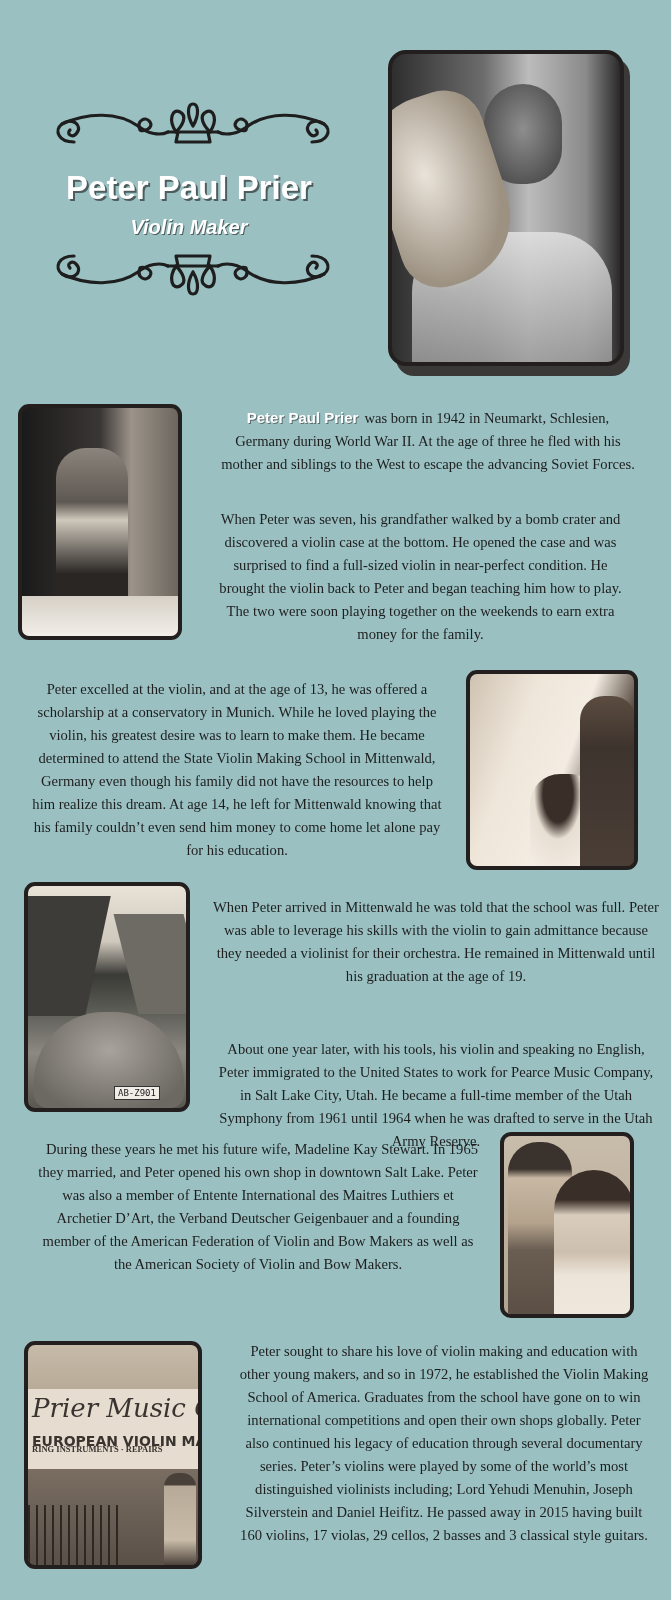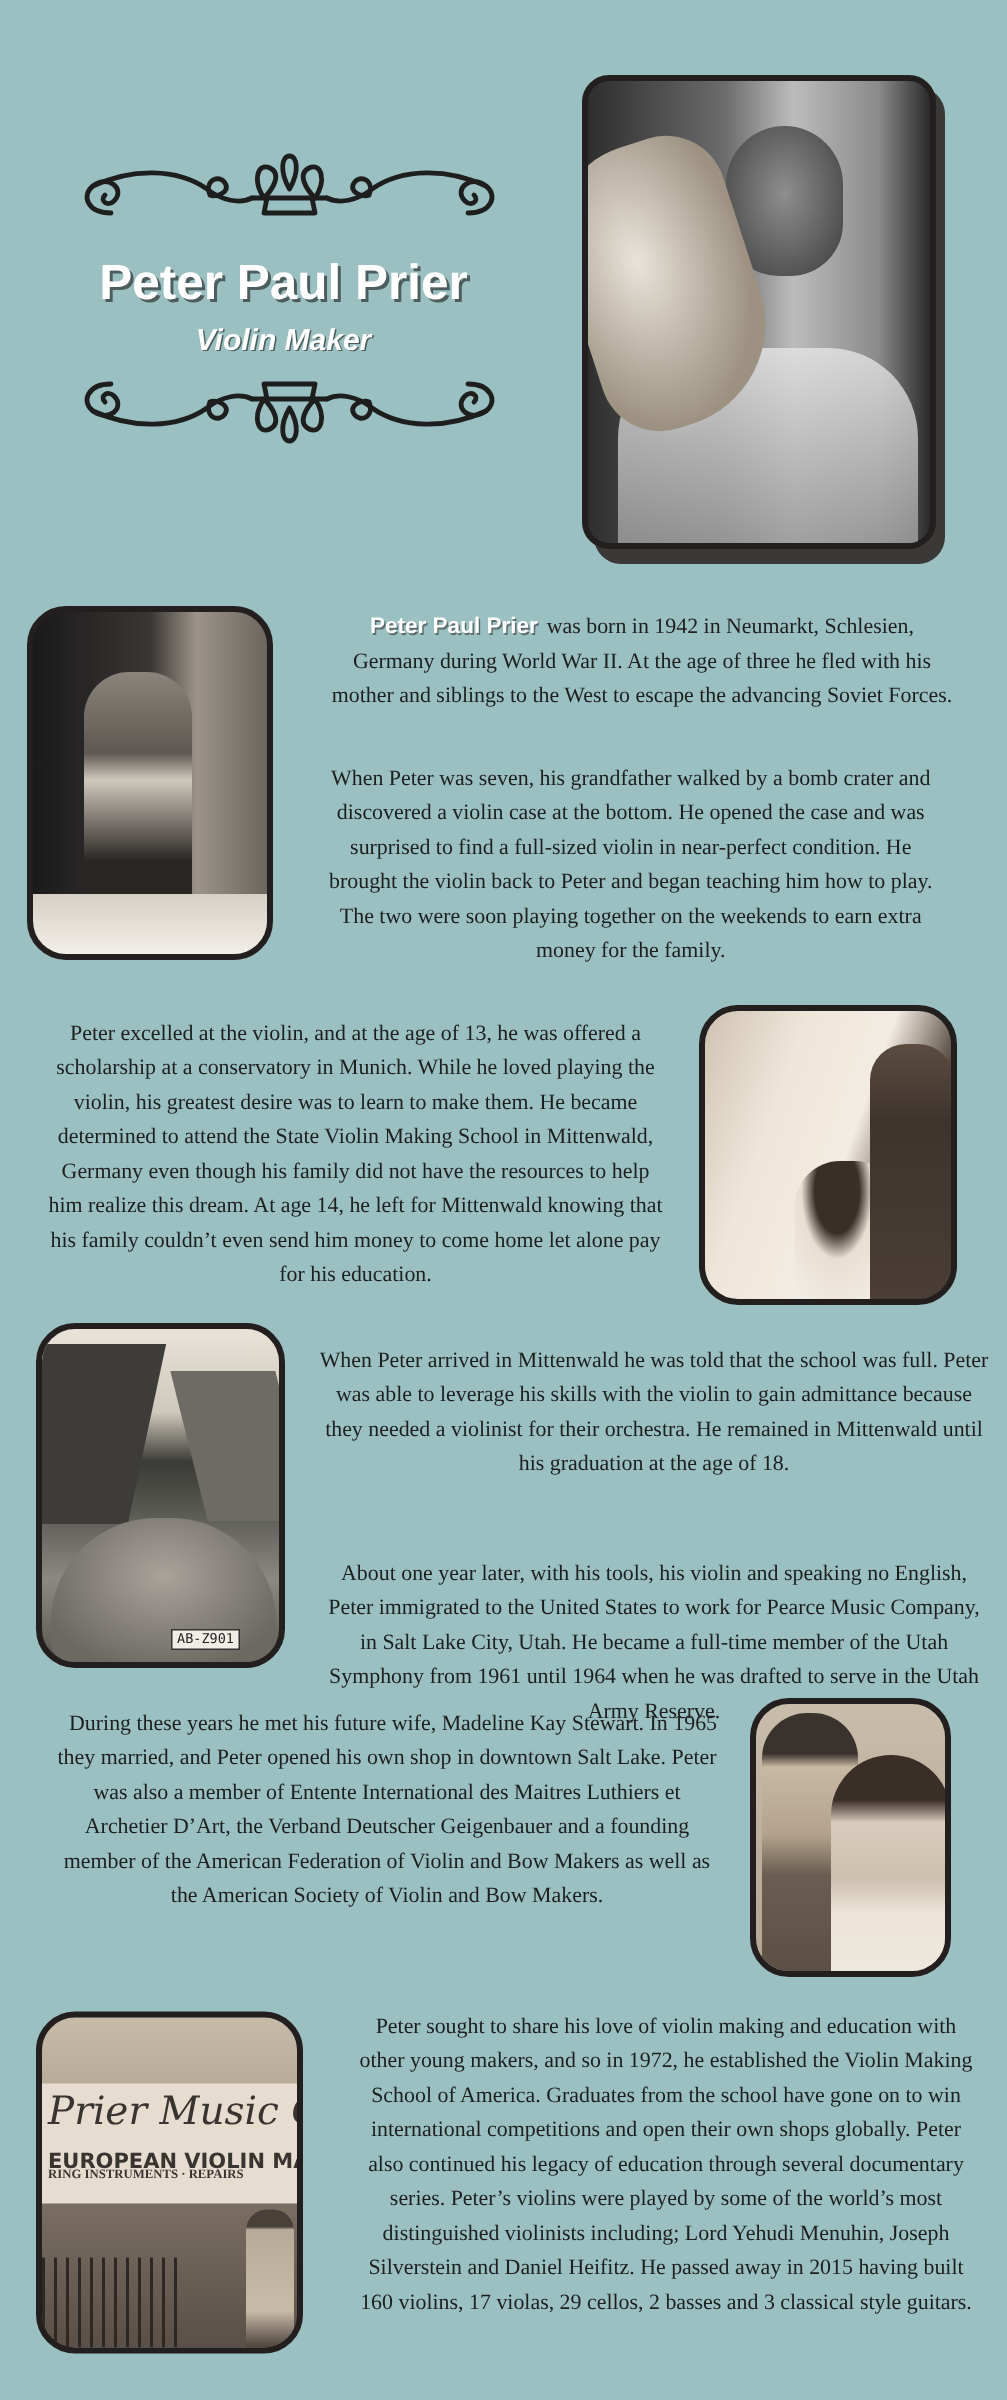--- a/index.html
+++ b/index.html
@@ -6,21 +6,21 @@
   body {
     width: 671px; height: 1600px; position: relative; overflow: hidden;
     background: #9ac0c2;
     font-family: "Liberation Serif", "DejaVu Serif", serif;
     color: #1e1e1e;
   }
   .abs { position: absolute; }
   .photo {
     position: absolute;
     border: 4px solid #231f1e;
-    border-radius: 26px;
+    border-radius: 11px;
     overflow: hidden;
     box-sizing: border-box;
   }
   .txt {
     position: absolute;
     font-size: 14.6px;
     line-height: 23px;
     margin: 0;
     text-align: center;
   }
@@ -106,21 +106,21 @@
 </div>
 
 <div class="photo" style="left:24px;top:882px;width:166px;height:230px;
      background:linear-gradient(180deg,#e8e2d8 0%,#cfc8bc 25%,#3a3a36 40%,#5a5a54 55%,#8c8882 75%,#5a5650 100%);">
   <div class="abs" style="left:-20px;top:10px;width:90px;height:120px;background:#3e3c38;transform:skewX(-12deg);"></div>
   <div class="abs" style="right:-10px;top:28px;width:70px;height:100px;background:#6e6a64;transform:skewX(14deg);"></div>
   <div class="abs" style="left:6px;top:126px;width:150px;height:96px;background:radial-gradient(ellipse at 50% 40%,#a8a49c,#6c6862 80%);border-radius:70px 70px 14px 14px;"></div>
   <div class="abs" style="left:86px;bottom:8px;background:#f0ece6;color:#222;font-family:'DejaVu Sans Mono',monospace;font-size:9px;padding:1px 3px;border:1px solid #333;">AB-Z901</div>
 </div>
 
-<p class="txt" style="left:213px;top:896px;width:446px;">When Peter arrived in Mittenwald he was told that the school was full. Peter was able to leverage his skills with the violin to gain admittance because they needed a violinist for their orchestra. He  remained in Mittenwald until his graduation at the age of 18.</p>
+<p class="txt" style="left:213px;top:896px;width:446px;">When Peter arrived in Mittenwald he was told that the school was full. Peter was able to leverage his skills with the violin to gain admittance because they needed a violinist for their orchestra. He  remained in Mittenwald until his graduation at the age of 19.</p>
 <p class="txt" style="left:213px;top:998px;width:446px;margin-top:40px;">About one year later, with his tools, his violin and speaking no English, Peter immigrated to the United States to work for Pearce Music Company, in Salt Lake City, Utah. He became a full-time member of the Utah Symphony from 1961 until 1964 when he was drafted to serve in the Utah Army Reserve.</p>
 
 <p class="txt" style="left:38px;top:1138px;width:440px;text-indent:8px;">During these years he met his future wife, Madeline Kay Stewart. In 1965 they married, and Peter opened his own shop in downtown Salt Lake. Peter was also a member of Entente International des Maitres Luthiers et Archetier D’Art, the Verband Deutscher Geigenbauer and a founding member of the American Federation of Violin and Bow Makers as well as the American Society of Violin and Bow Makers.</p>
 
 <div class="photo" style="left:500px;top:1132px;width:134px;height:186px;
      background:linear-gradient(180deg,#c8bcaa 0%,#b2a592 100%);">
   <div class="abs" style="left:4px;top:6px;width:64px;height:180px;background:linear-gradient(180deg,#3a322c 0%,#3a322c 15%,#c8b8a4 20%,#b4a28c 45%,#6a5e52 60%,#5a4e44 100%);border-radius:30px 30px 0 0;"></div>
   <div class="abs" style="left:50px;top:34px;width:80px;height:150px;background:linear-gradient(180deg,#3a2e28 0%,#3a2e28 20%,#d8ccbc 30%,#cdbfae 55%,#ece4d8 70%,#efe8de 100%);border-radius:40px 40px 0 0;"></div>
 </div>
 

